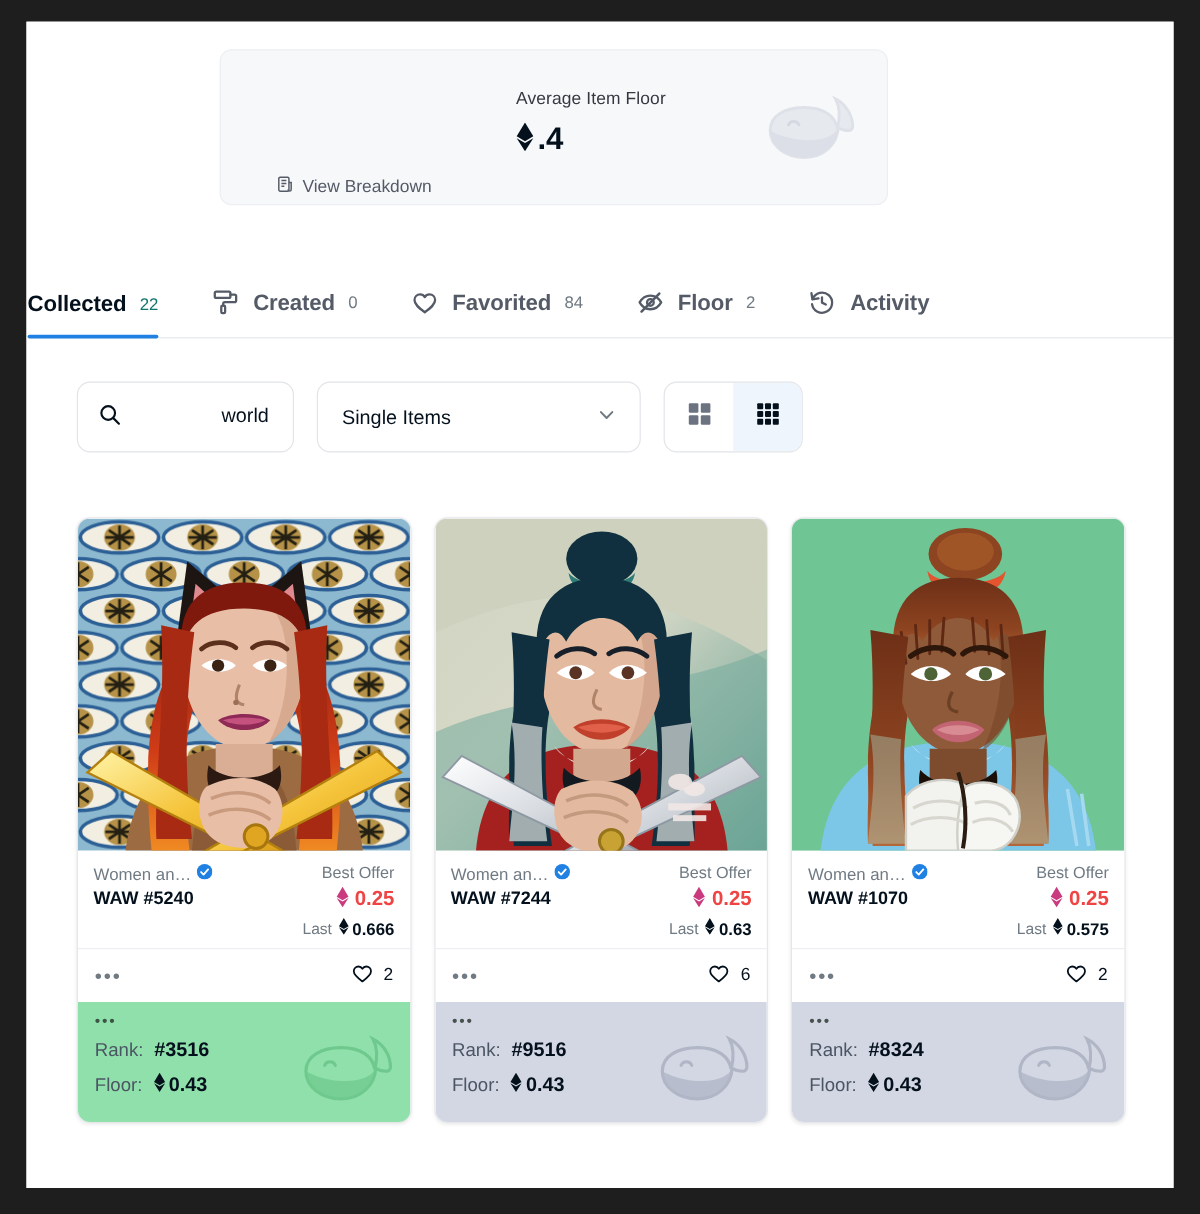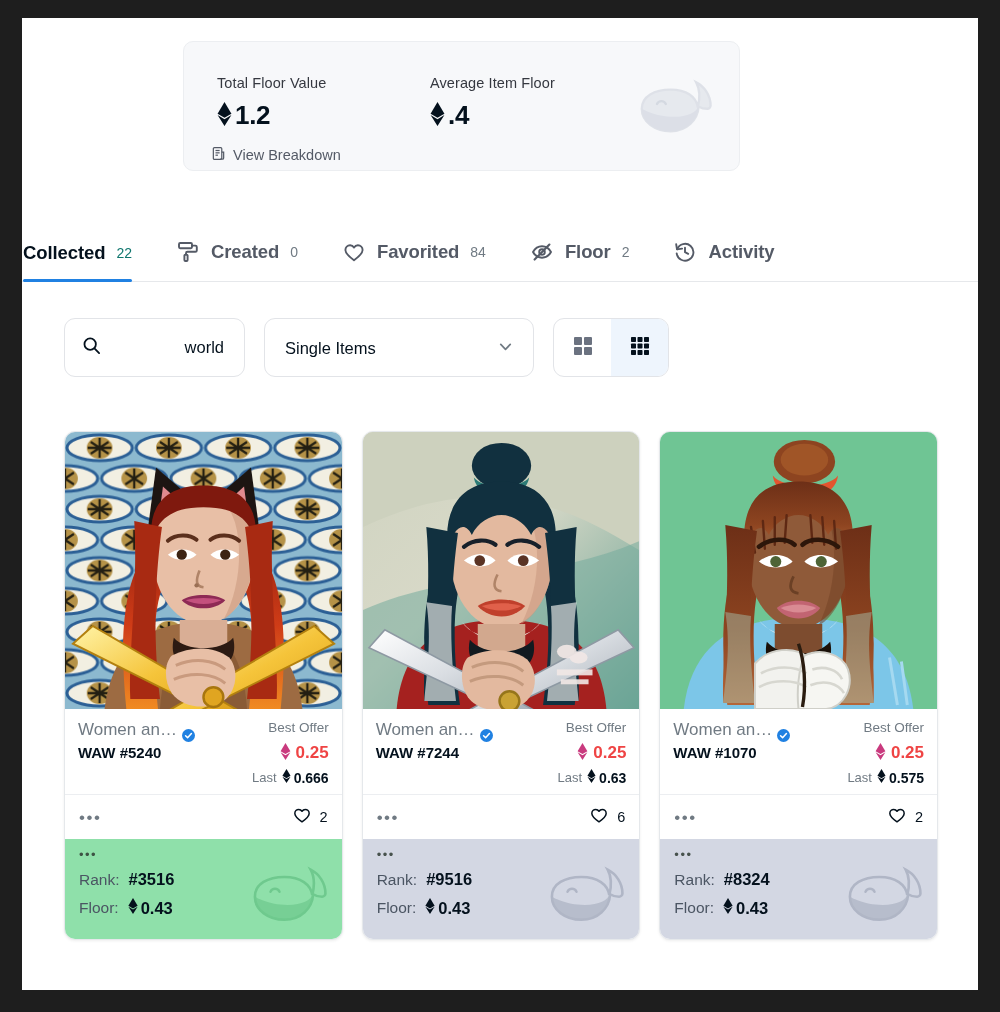--- a/index.html
+++ b/index.html
@@ -39,21 +39,21 @@
     font-weight: 400;
   }
   .stat-value {
     margin-top: 9px;
     font-size: 26px; font-weight: 700; color: #04111d;
     display: flex; align-items: center; gap: 3px;
     letter-spacing: -0.3px;
   }
   .eth-glyph { display: inline-block; line-height: 1; }
   .breakdown {
-    position: absolute; left: 27px; top: 104px;
+    position: absolute; left: 46px; top: 104px;
     display: flex; align-items: center; gap: 7px;
     font-size: 14.5px; color: #545a66;
     cursor: pointer;
   }
   .whale-stat {
     position: absolute; right: 22px; top: 30px;
     width: 80px; height: 72px; opacity: .55;
   }
 
   
@@ -136,22 +136,22 @@
     overflow: hidden;
     box-shadow: 0 1px 3px rgba(0,0,0,.07);
     cursor: pointer;
   }
   .art { width: 277px; height: 277px; position: relative; overflow: hidden; }
   .art svg { display: block; width: 100%; height: 100%; }
 
   .card-info { padding: 11px 13px 8px 13px; }
   .info-row { display: flex; justify-content: space-between; align-items: flex-start; }
   .coll-name {
-    font-size: 17px; color: #707a83;
-    display: flex; align-items: flex-end; gap: 5px;
+    font-size: 14px; color: #707a83;
+    display: flex; align-items: flex-start; gap: 5px;
   }
   .verified {
     width: 13px; height: 13px; flex: none;
   }
   .best-offer-label { font-size: 13.5px; color: #707a83; }
   .item-name {
     font-size: 15px; font-weight: 700; color: #04111d;
     margin-top: 4px;
   }
   .price-row {
@@ -196,32 +196,20 @@
     width: 82px; height: 70px;
   }
 </style>
 </head>
 <body>
 
 <div class="browser-frame">
 <div class="page">
 
   <div class="stats-card">
-    <div class="stat-block stat-1">
-      <div class="stat-label">Total Floor Value</div>
-      <div class="stat-value">
-        <span class="eth-glyph">
-          <svg width="15" height="24" viewBox="0 0 16 26" fill="none">
-            <path d="M8 0 L15.5 12.6 L8 17 L0.5 12.6 Z" fill="#04111d"></path>
-            <path d="M8 18.6 L15.5 14.2 L8 26 L0.5 14.2 Z" fill="#04111d"></path>
-          </svg>
-        </span>
-        <span>1.2</span>
-      </div>
-    </div>
     <div class="stat-block stat-2">
       <div class="stat-label">Average Item Floor</div>
       <div class="stat-value">
         <span class="eth-glyph">
           <svg width="15" height="24" viewBox="0 0 16 26" fill="none">
             <path d="M8 0 L15.5 12.6 L8 17 L0.5 12.6 Z" fill="#04111d"></path>
             <path d="M8 18.6 L15.5 14.2 L8 26 L0.5 14.2 Z" fill="#04111d"></path>
           </svg>
         </span>
         <span>.4</span>

